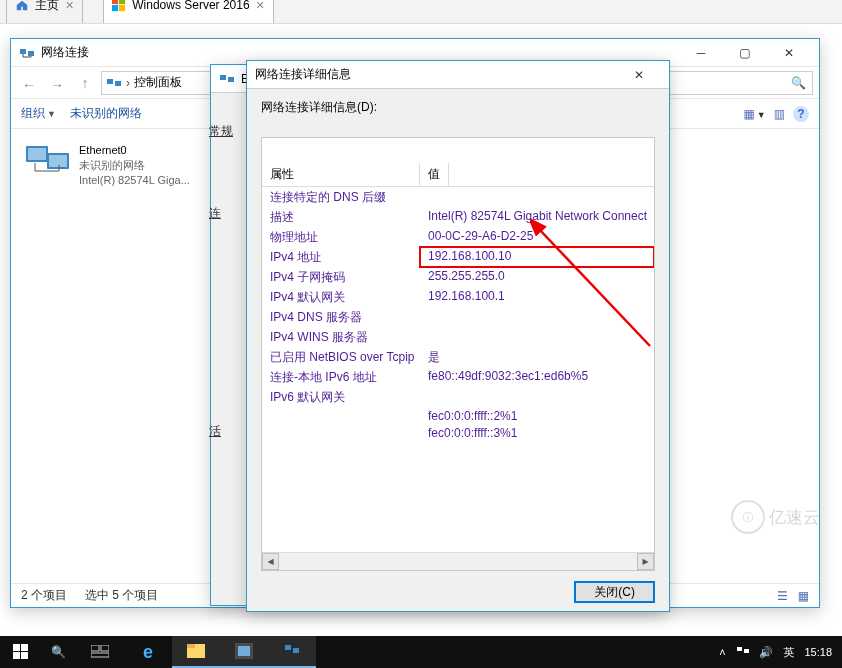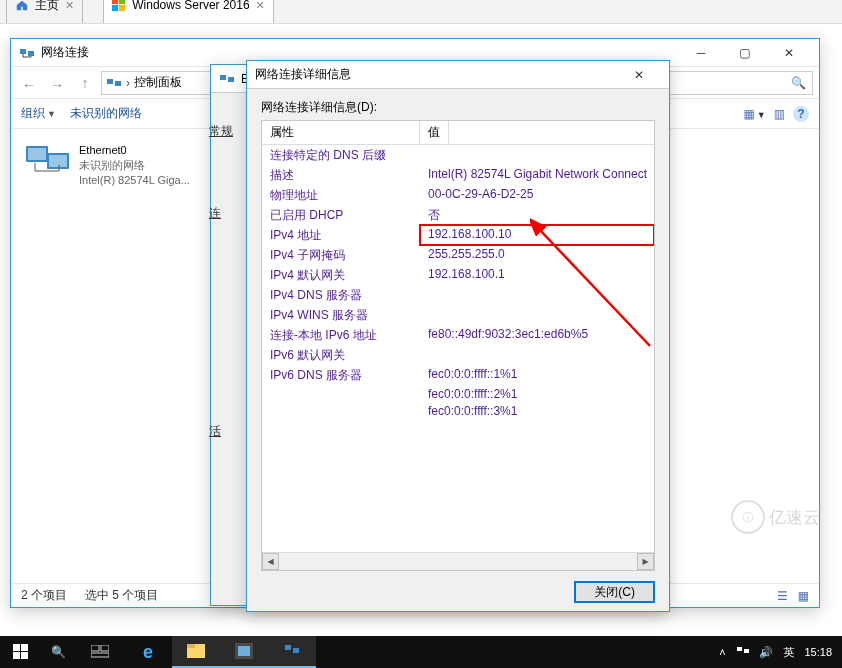--- a/index.html
+++ b/index.html
@@ -45,24 +45,24 @@
 .status-window .titlebar { background:#fff; }
 .status-body { padding:10px 10px 10px 14px; position:relative; height:calc(100% - 28px); }
 .vtab { position:absolute; left:-2px; color:#333; font-size:12px;text-decoration:underline; }
 .btn { border:1px solid #adadad; background:#e1e1e1; height:22px; padding:0 18px; font-size:12px; cursor:pointer;text-align:right; }
 .btn.primary { border:2px solid #0078d7; }
 .status-close-row { position:absolute; bottom:12px; right:18px; }
 
 
 .detail-window { top:60px; left:246px; width:424px; height:552px; background:#f0f0f0; }
 .detail-body { padding:10px 14px 8px; height:calc(100% - 28px); display:flex; flex-direction:column; }
-.detail-body .lbl { margin-bottom:4px; }
+.detail-body .lbl { margin-bottom:21px; }
 .prop-table { border:1px solid #c8c8c8; background:#fff; flex:1; display:flex; flex-direction:column; }
 .prop-header { display:flex; border-bottom:1px solid #dcdcdc; }
-.prop-header div { padding:3px 8px; border-right:1px solid #dcdcdc; font-size:12px; }
+.prop-header div { padding:3px 8px; border-right:1px solid #dcdcdc; font-size:12px;margin-top:25px; }
 .prop-header .c1 { width:158px; }
 .prop-rows { flex:1; overflow:hidden; }
 .prop-row { display:flex; font-size:12px; color:#4c1d95; }
 .prop-row .c1 { width:158px; padding:1.5px 8px; white-space:nowrap; overflow:hidden; }
 .prop-row .c2 { flex:1; padding:1.5px 8px; white-space:nowrap; overflow:hidden; }
 .hscroll { height:18px; border-top:1px solid #dcdcdc; background:#f0f0f0; display:flex; align-items:center; }
 .hscroll .arrow { width:17px; height:17px; border:1px solid #bfbfbf; background:#e5e5e5; display:flex; align-items:center; justify-content:center; font-size:8px; color:#555; }
 .hscroll .track { flex:1; }
 .detail-close-row { display:flex; justify-content:flex-end; padding-top:10px; }
 
@@ -224,54 +224,50 @@
           </div>
           <div class="prop-row">
             <div class="c1">描述</div>
             <div class="c2">Intel(R) 82574L Gigabit Network Connect</div>
           </div>
           <div class="prop-row">
             <div class="c1">物理地址</div>
             <div class="c2">00-0C-29-A6-D2-25</div>
           </div>
           <div class="prop-row">
-            <div class="c1">已启用 DHCP</div>
-            <div class="c2">否</div>
-          </div>
-          <div class="prop-row">
             <div class="c1">IPv4 地址</div>
             <div class="c2 highlight">192.168.100.10</div>
           </div>
           <div class="prop-row">
             <div class="c1">IPv4 子网掩码</div>
             <div class="c2">255.255.255.0</div>
           </div>
           <div class="prop-row">
             <div class="c1">IPv4 默认网关</div>
             <div class="c2">192.168.100.1</div>
           </div>
           <div class="prop-row">
             <div class="c1">IPv4 DNS 服务器</div>
             <div class="c2"></div>
           </div>
           <div class="prop-row">
             <div class="c1">IPv4 WINS 服务器</div>
             <div class="c2"></div>
           </div>
           <div class="prop-row">
+            <div class="c1">已启用 NetBIOS over Tcpip</div>
+            <div class="c2">是</div>
+          </div>
+          <div class="prop-row">
             <div class="c1">连接-本地 IPv6 地址</div>
             <div class="c2">fe80::49df:9032:3ec1:ed6b%5</div>
           </div>
           <div class="prop-row">
             <div class="c1">IPv6 默认网关</div>
             <div class="c2"></div>
-          </div>
-          <div class="prop-row">
-            <div class="c1">IPv6 DNS 服务器</div>
-            <div class="c2">fec0:0:0:ffff::1%1</div>
           </div>
           <div class="prop-row">
             <div class="c1"></div>
             <div class="c2">fec0:0:0:ffff::2%1</div>
           </div>
           <div class="prop-row">
             <div class="c1"></div>
             <div class="c2">fec0:0:0:ffff::3%1</div>
           </div>
         </div>

